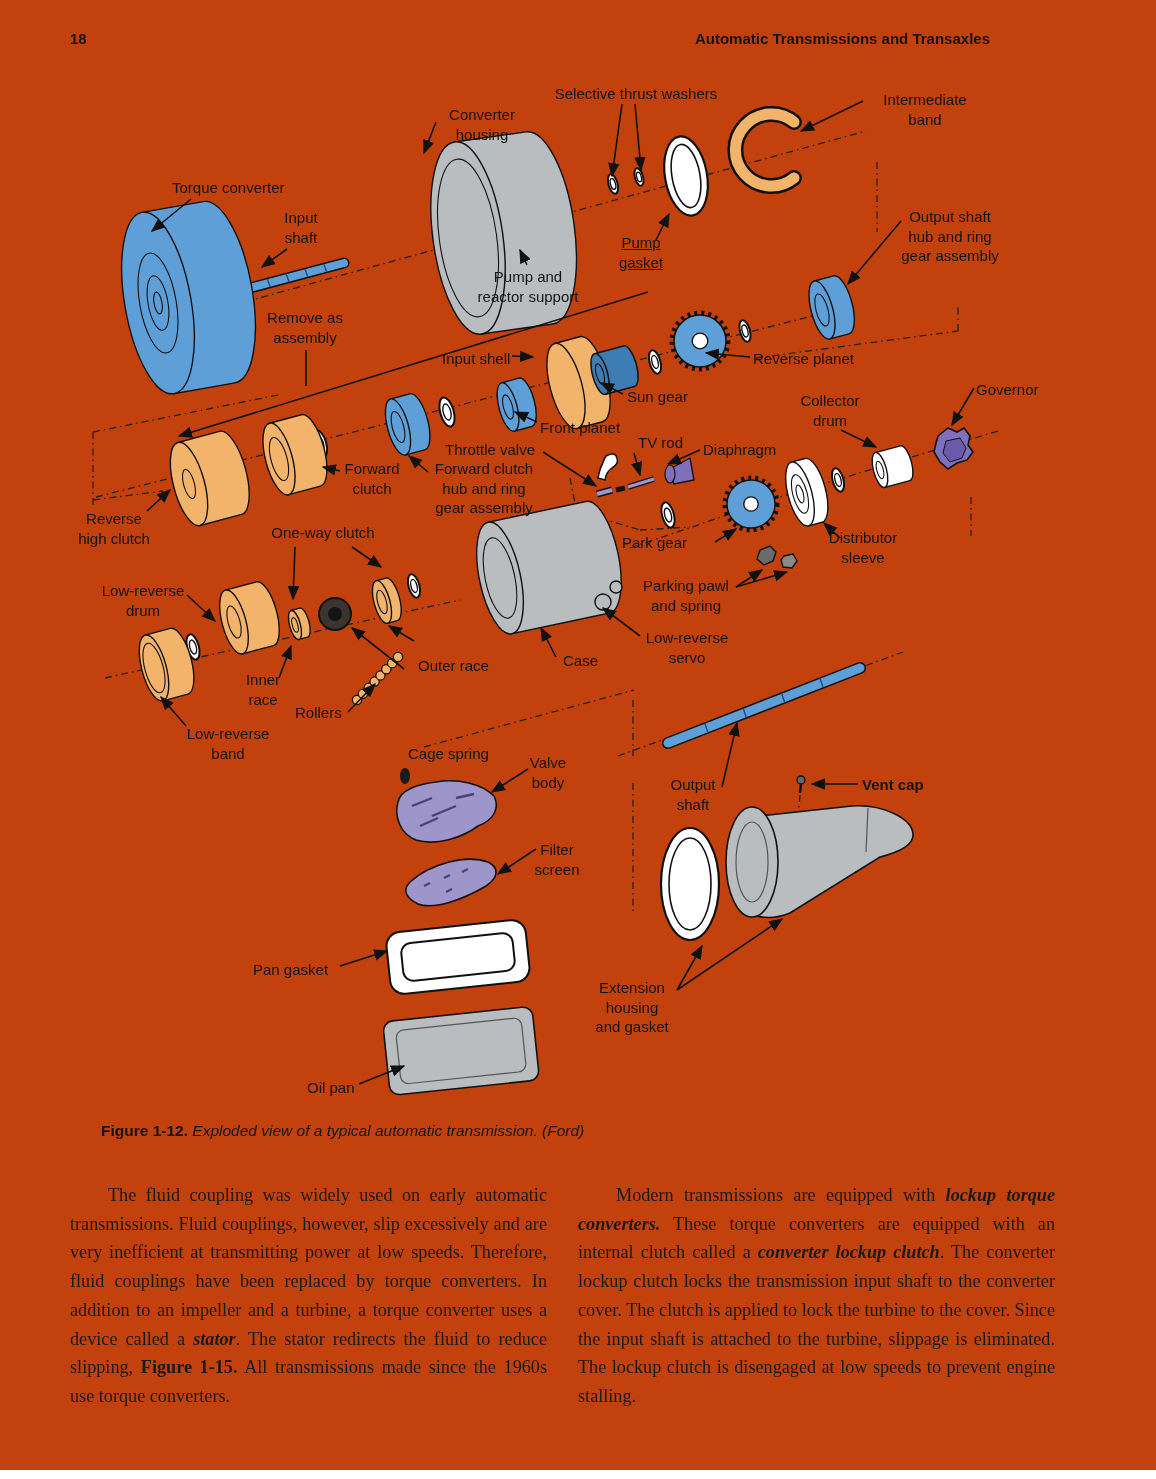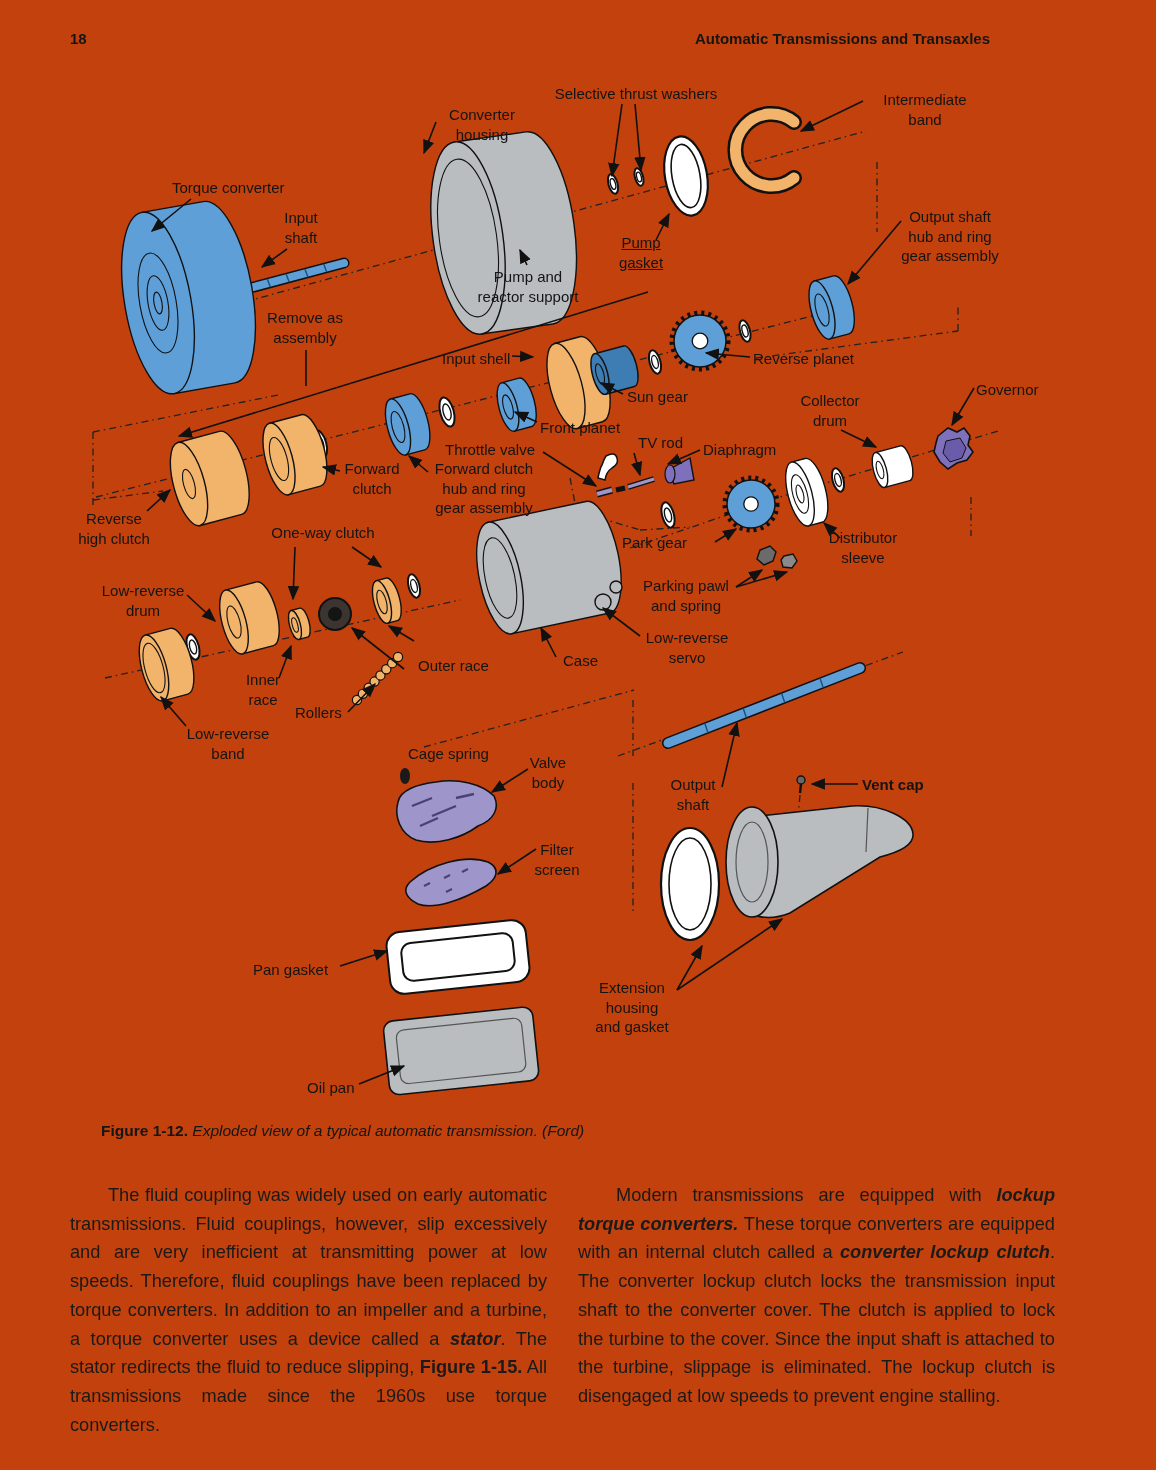--- a/index.html
+++ b/index.html
@@ -6,21 +6,21 @@
   #page{position:relative;width:1156px;height:1470px;background:#c2410c;overflow:hidden;
         font-family:"Liberation Sans",sans-serif;color:#111;}
   .hdr{position:absolute;top:30px;font-size:15px;font-weight:bold;color:#151515;}
   #diagram-svg{position:absolute;left:0;top:0;width:1156px;height:1479px;}
   .diagram-label{position:absolute;font-size:15px;line-height:19.5px;color:#141414;
                  white-space:pre-line;}
   .diagram-label.c{transform:translateX(-50%);text-align:center;}
   #caption{position:absolute;left:70px;top:1122px;font-size:15.5px;color:#151515;}
   #caption .cap-b{font-weight:bold;margin-left:31px;}
   #caption .cap-i{font-style:italic;}
-  .bodycol{position:absolute;top:1181px;width:477px;font-family:Liberation Sans, sans-serif;
+  .bodycol{position:absolute;top:1181px;width:477px;font-family:Liberation Serif, serif;
            font-size:18.2px;line-height:28.7px;text-align:justify;color:#1a1a1a;}
   .bodycol p{margin:0;text-indent:38px;}
   .bodycol .b{font-weight:bold;}
   .bodycol .bi{font-weight:bold;font-style:italic;}
   #leftcol{left:70px;}
   #rightcol{left:578px;}
 </style>
 </head>
 <body>
 

